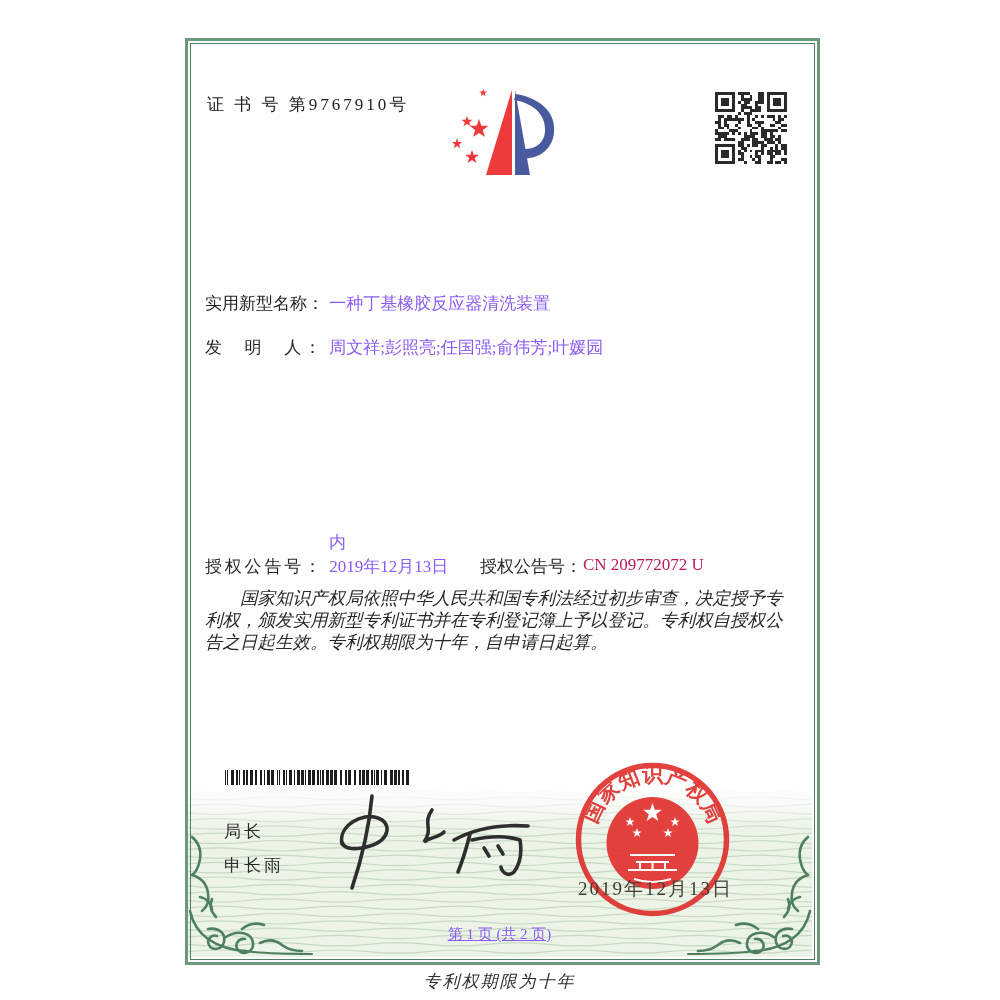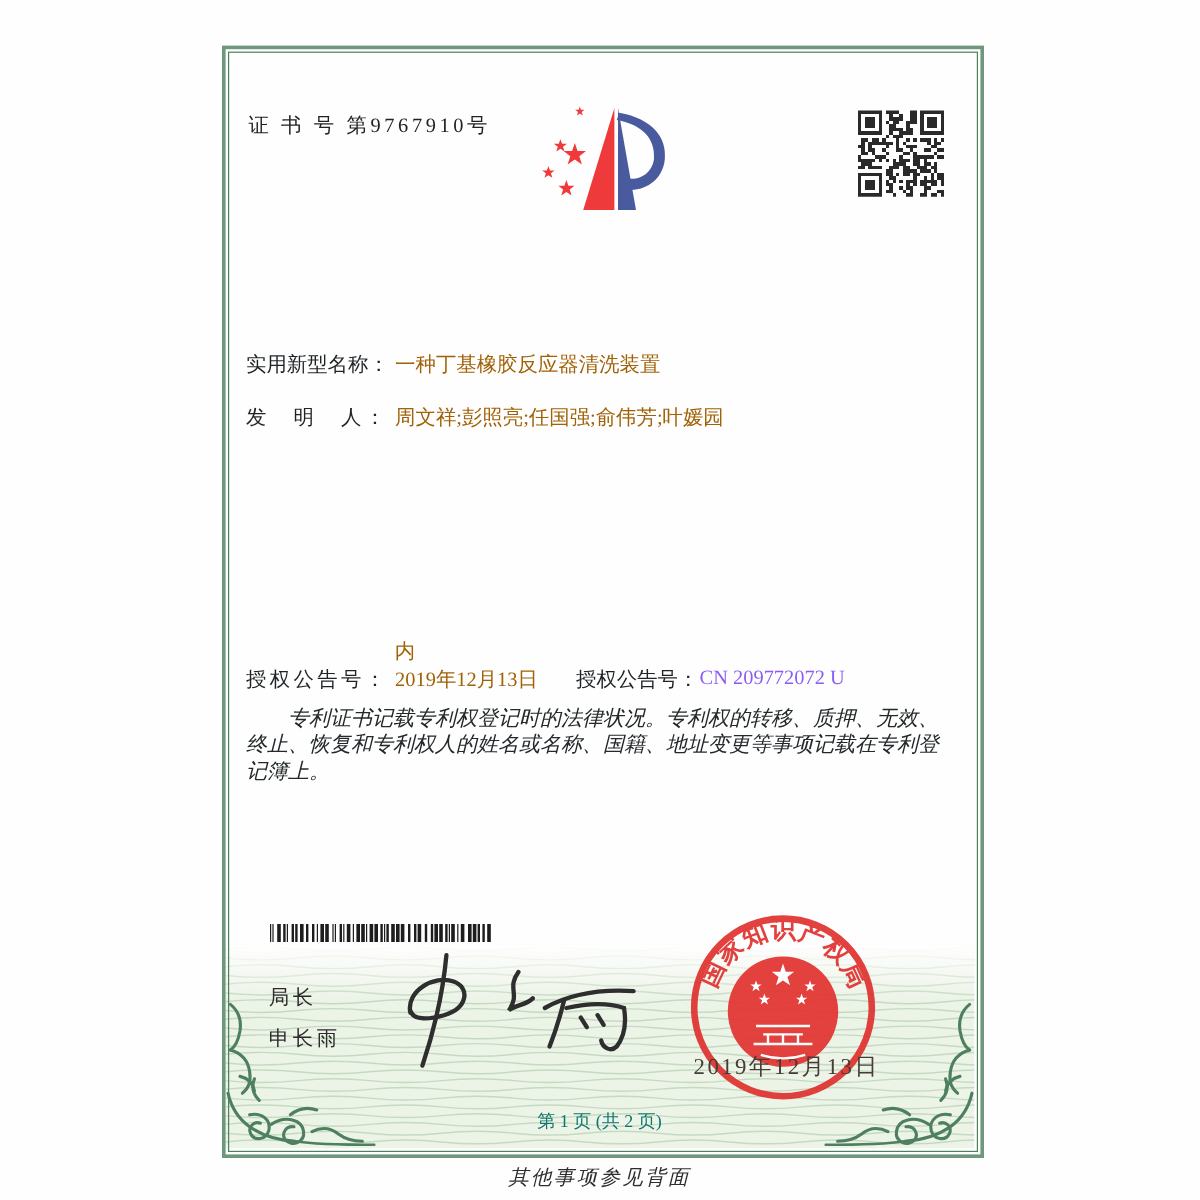--- a/index.html
+++ b/index.html
@@ -6,40 +6,40 @@
   .stage{position:relative;width:1000px;height:1000px;background:#fefefe;overflow:hidden;
          font-family:"Liberation Serif","DejaVu Serif",serif;color:#26292b;}
   .cert{position:absolute;left:185px;top:38px;width:629px;height:921px;
         border:3px solid #6d987b;background:transparent;}
   .cert-inner{position:absolute;left:2px;top:2px;right:2px;bottom:2px;border:1px solid #4e8060;}
   .certno{position:absolute;left:207px;top:93px;font-size:17px;letter-spacing:3px;color:#222;}
   .title{position:absolute;left:185px;top:199px;width:629px;text-align:center;
          font-size:41px;letter-spacing:10px;color:#141414;font-weight:500;}
   .row{position:absolute;left:205px;width:600px;font-size:17px;white-space:nowrap;}
   .flabel{display:inline-block;width:116px;text-align:justify;text-align-last:justify;color:#1f2325;}
-  .fvalue{margin-left:4px;color:#a16207;}
+  .fvalue{margin-left:4px;color:#8b5cf6;}
   .flabel2{position:absolute;left:275px;color:#1f2325;}
-  .fvalue2{position:absolute;left:378px;color:#8b5cf6;}
+  .fvalue2{position:absolute;left:378px;color:#be185d;}
   .paras{position:absolute;left:205px;top:588px;width:592px;font-size:17.5px;line-height:21.8px;
          font-style:italic;color:#23282a;}
   .paras p{margin:0;text-indent:2em;}
   .barcode{position:absolute;left:225px;top:770px;width:187px;height:15px;display:flex;}
   .barcode span{display:block;height:100%;}
   .waves{position:absolute;left:188px;top:787px;}
   .wavefade{position:absolute;left:188px;top:787px;width:624px;height:46px;
             background:linear-gradient(#ffffff,rgba(255,255,255,0));}
   .flourish{position:absolute;}
   .sign-label{position:absolute;left:224px;font-size:17px;letter-spacing:3px;color:#2b2b2b;
               font-family:"Liberation Sans","DejaVu Sans",sans-serif;}
   .signature{position:absolute;left:330px;top:788px;}
   .seal{position:absolute;left:570px;top:757px;opacity:.93;}
   .sealdate{position:absolute;left:578px;top:876px;width:180px;font-size:19px;
             letter-spacing:2px;color:#463b36;}
   .pagefoot{position:absolute;left:185px;top:925px;width:629px;text-align:center;
-            font-size:15px;color:#0f766e;}
+            font-size:15px;color:#8b5cf6;text-decoration:underline;}
   .backnote{position:absolute;left:185px;top:970px;width:629px;text-align:center;
             font-size:17px;font-style:italic;letter-spacing:2px;color:#2e2e2e;}
   .qr{position:absolute;left:715px;top:92px;}
   .logo{position:absolute;left:450px;top:86px;}
 </style>
 </head>
 <body>
 
 <div class="stage">
 
@@ -365,21 +365,21 @@
     <span class="fvalue">内</span>
   </div>
   <div class="row" style="top:555px">
     <span class="flabel">授权公告号：</span>
     <span class="fvalue">2019年12月13日</span>
     <span class="flabel2">授权公告号：</span>
     <span class="fvalue2">CN 209772072 U</span>
   </div>
 
   <div class="paras">
-    <p>专利证书记载专利权登记时的法律状况。专利权的转移、质押、无效、终止、恢复和专利权人的姓名或名称、国籍、地址变更等事项记载在专利登记簿上。</p>
+    <p>国家知识产权局依照中华人民共和国专利法经过初步审查，决定授予专利权，颁发实用新型专利证书并在专利登记簿上予以登记。专利权自授权公告之日起生效。专利权期限为十年，自申请日起算。</p>
   </div>
 
   <div class="barcode">
       <span style="width: 1px; background: rgb(29, 29, 29); margin-right: 1px;"></span>
       <span style="width: 1px; background: rgb(29, 29, 29); margin-right: 3px;"></span>
       <span style="width: 3px; background: rgb(29, 29, 29); margin-right: 2px;"></span>
       <span style="width: 2px; background: rgb(29, 29, 29); margin-right: 1px;"></span>
       <span style="width: 1px; background: rgb(29, 29, 29); margin-right: 3px;"></span>
       <span style="width: 2px; background: rgb(29, 29, 29); margin-right: 1px;"></span>
       <span style="width: 2px; background: rgb(29, 29, 29); margin-right: 2px;"></span>
@@ -461,15 +461,15 @@
       <path d="M60,98 L105,98"></path>
       <path d="M66,105 L99,105"></path>
       <path d="M58,113 L107,113"></path>
       <path d="M70,105 L70,113 M82.5,105 L82.5,113 M95,105 L95,113"></path>
       <path d="M64,122 Q82.5,128 101,122"></path>
     </g>
   </svg>
   <div class="sealdate">2019年12月13日</div>
 
   <div class="pagefoot">第 1 页 (共 2 页)</div>
-  <div class="backnote">其他事项参见背面</div>
+  <div class="backnote">专利权期限为十年</div>
 
 </div>
 
 </body></html>

